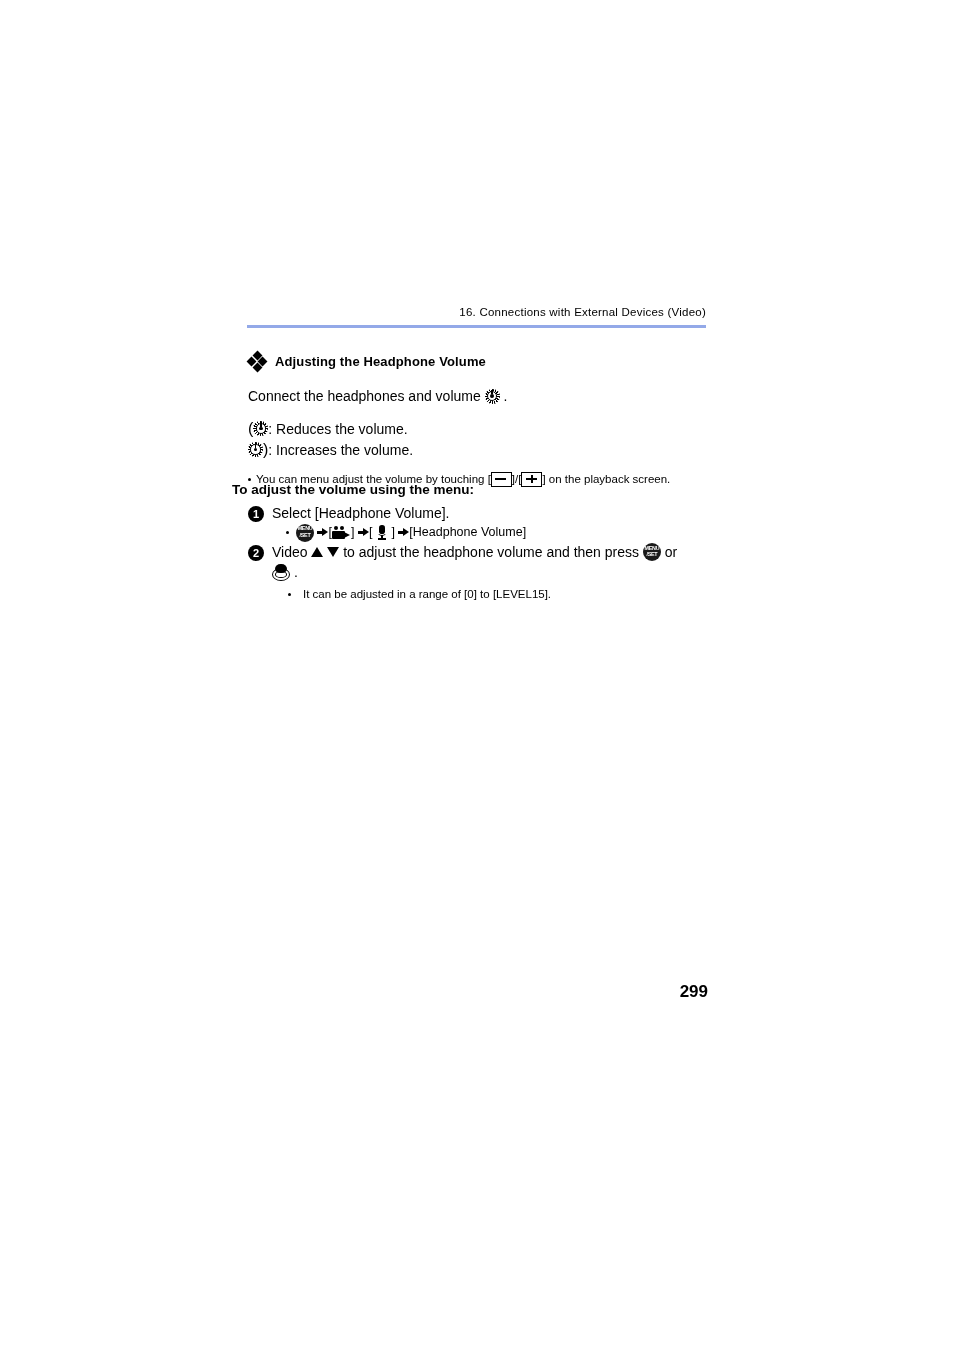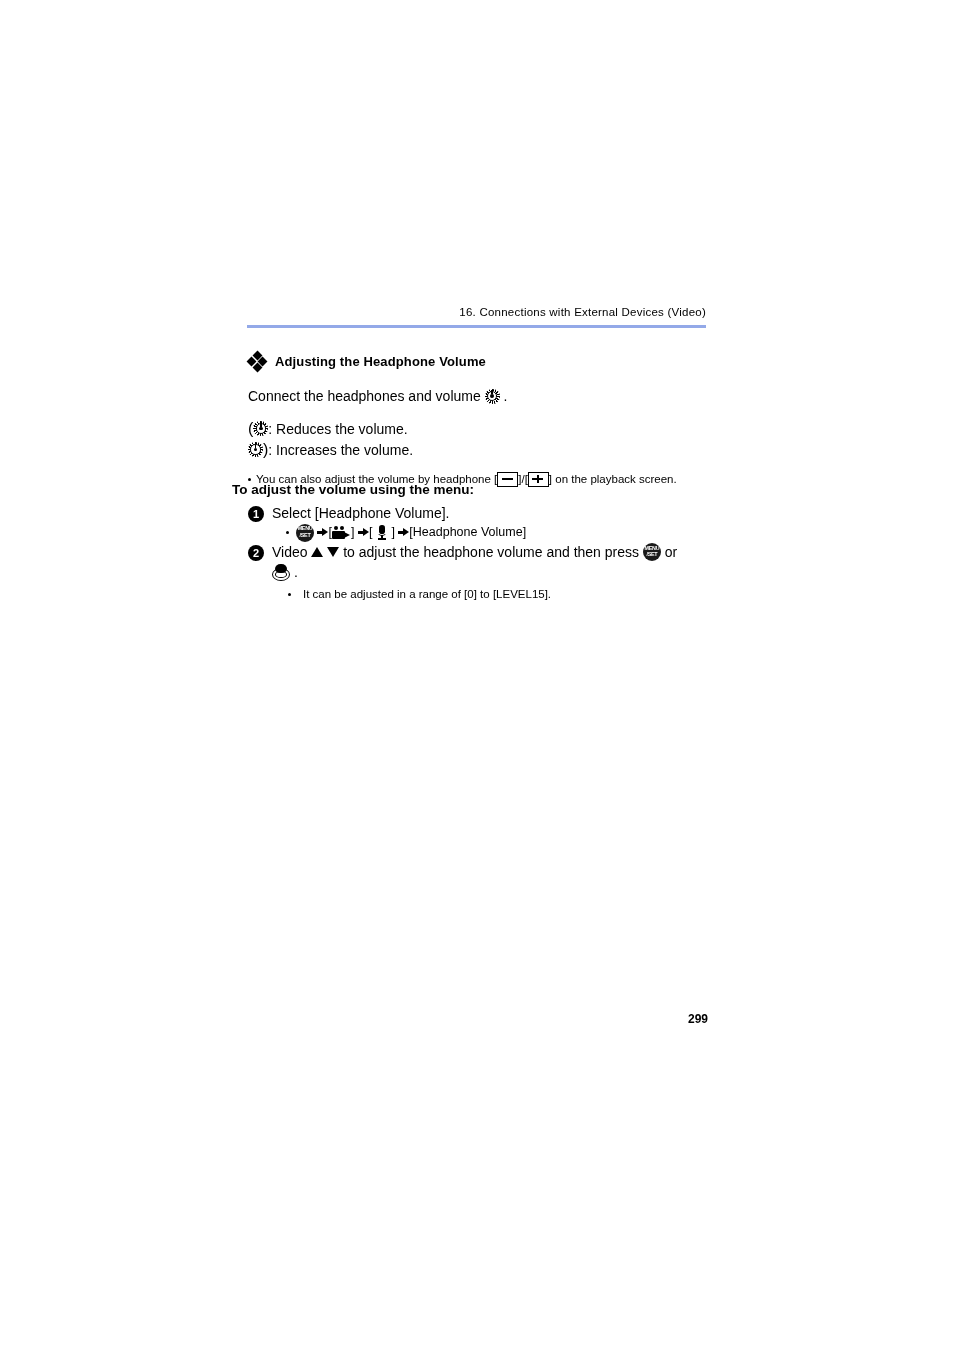--- a/index.html
+++ b/index.html
@@ -454,24 +454,24 @@
   .tri-dn {
     border-left: 6px solid transparent;
     border-right: 6px solid transparent;
     border-top: 10px solid #000;
   }
 
   
   .page-number {
     position: absolute;
     left: 0;
-    top: 1012px;
+    top: 982px;
     width: 708px;
     text-align: right;
-    font-size: 12px;
+    font-size: 17px;
     font-weight: bold;
   }
 </style>
 </head>
 <body>
 
 <div class="page">
 
   <div class="header">
     <div class="header-text">16. Connections with External Devices (Video)</div>
@@ -510,21 +510,21 @@
         <span class="dial">
           <span class="ring"></span><span class="mid"></span><span class="tick"></span><span class="hub"></span>
         </span>
         <span class="paren">)</span>
         <span>: Increases the volume.</span>
       </div>
     </div>
 
     <div class="note">
       <span class="dot"></span>
-      <span>You can also adjust the volume by headphone [</span>
+      <span>You can menu adjust the volume by touching [</span>
       <span class="boxbtn">
         <span class="hbar"></span>
       </span>
       <span>]/[</span>
       <span class="boxbtn">
         <span class="hbar"></span><span class="vbar"></span>
       </span>
       <span>] on the playback screen.</span>
     </div>
   </div>

